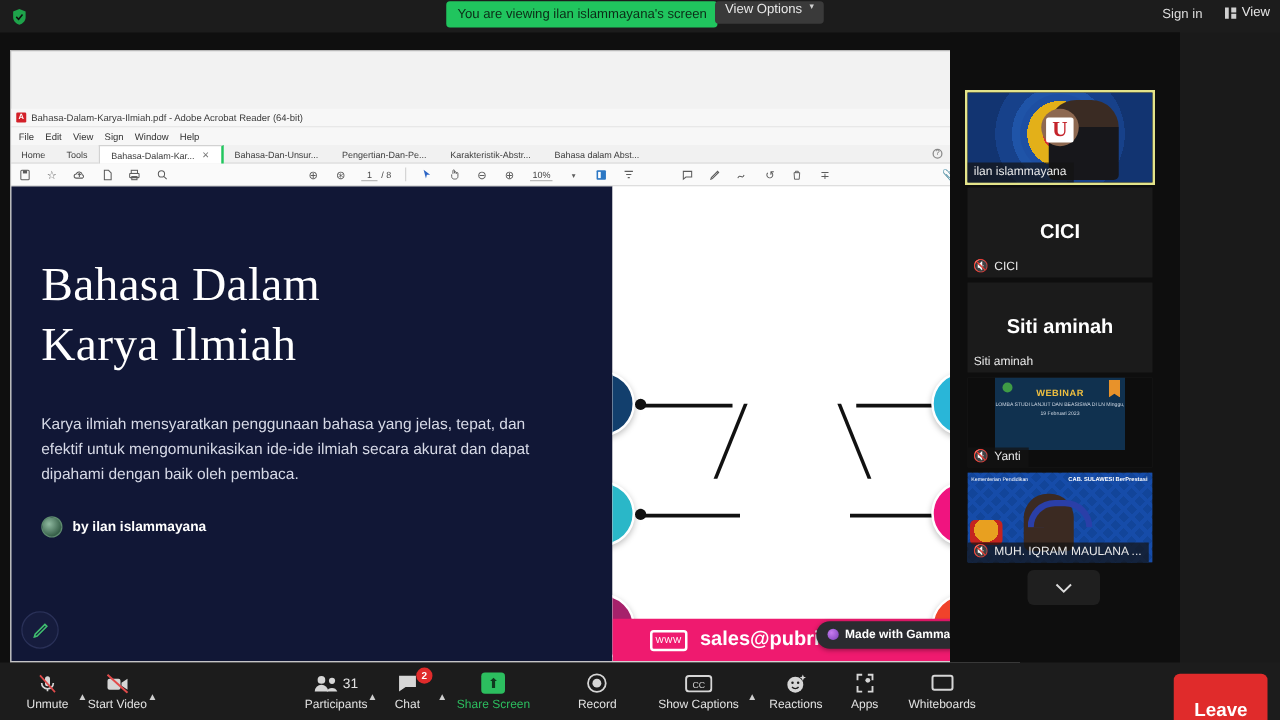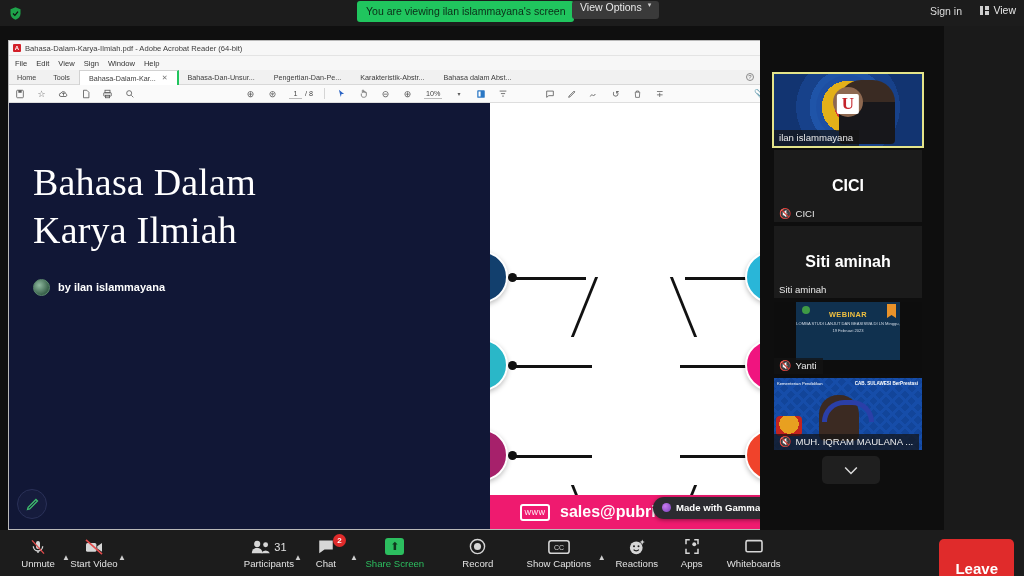--- a/index.html
+++ b/index.html
@@ -44,21 +44,21 @@
       linear-gradient(#cfcfcf,#cfcfcf) 5px 5px/4px 4px no-repeat; }
 
   
   .acrobat {
     position: absolute; left: 8px; top: 40px; width: 808px; height: 490px;
     background: #f2f2f2; border: 1px solid #b9b9b9;
     display: flex; flex-direction: column;
   }
   .ac-title {
     height: 15px; background: #f7f7f7; display: flex; align-items: center;
-    padding: 0 4px; gap: 4px; border-bottom: 1px solid #e4e4e4;
+    padding: 0 4px; gap: 4px; border-bottom: 1px solid #e4e4e4; margin-top: 46px;
   }
   .ac-logo {
     width: 8px; height: 8px; background: #d32029; border-radius: 1px;
     color: #fff; font-size: 6px; line-height: 8px; text-align: center; font-weight: bold;
   }
   .ac-title span { font-size: 7.6px; color: #3c3c3c; }
   .ac-menu {
     height: 14px; display: flex; align-items: center; gap: 9px; padding: 0 6px;
     background: #f7f7f7;
   }
@@ -478,20 +478,21 @@
     </div>
 
     <div class="ac-body">
       <div class="ac-page">
 
         <div class="slide-left">
           <div class="slide-h1">
             <div>Bahasa Dalam</div>
             <div>Karya Ilmiah</div>
           </div>
+          <div class="slide-p">Karya ilmiah mensyaratkan penggunaan bahasa yang jelas, tepat, dan efektif untuk mengomunikasikan ide-ide ilmiah secara akurat dan dapat dipahami dengan baik oleh pembaca.</div>
           <div class="slide-by">
             <div class="slide-avatar"></div>
             <b>by ilan islammayana</b>
           </div>
           <div class="pencil-fab">
             <svg width="15" height="15" viewBox="0 0 24 24">
                 <path d="M4 20l3.5-1L20 6.5 17.5 4 5 16.5z" fill="none" stroke="#3fbf6f" stroke-width="2"></path>
               </svg>
           </div>
         </div>

